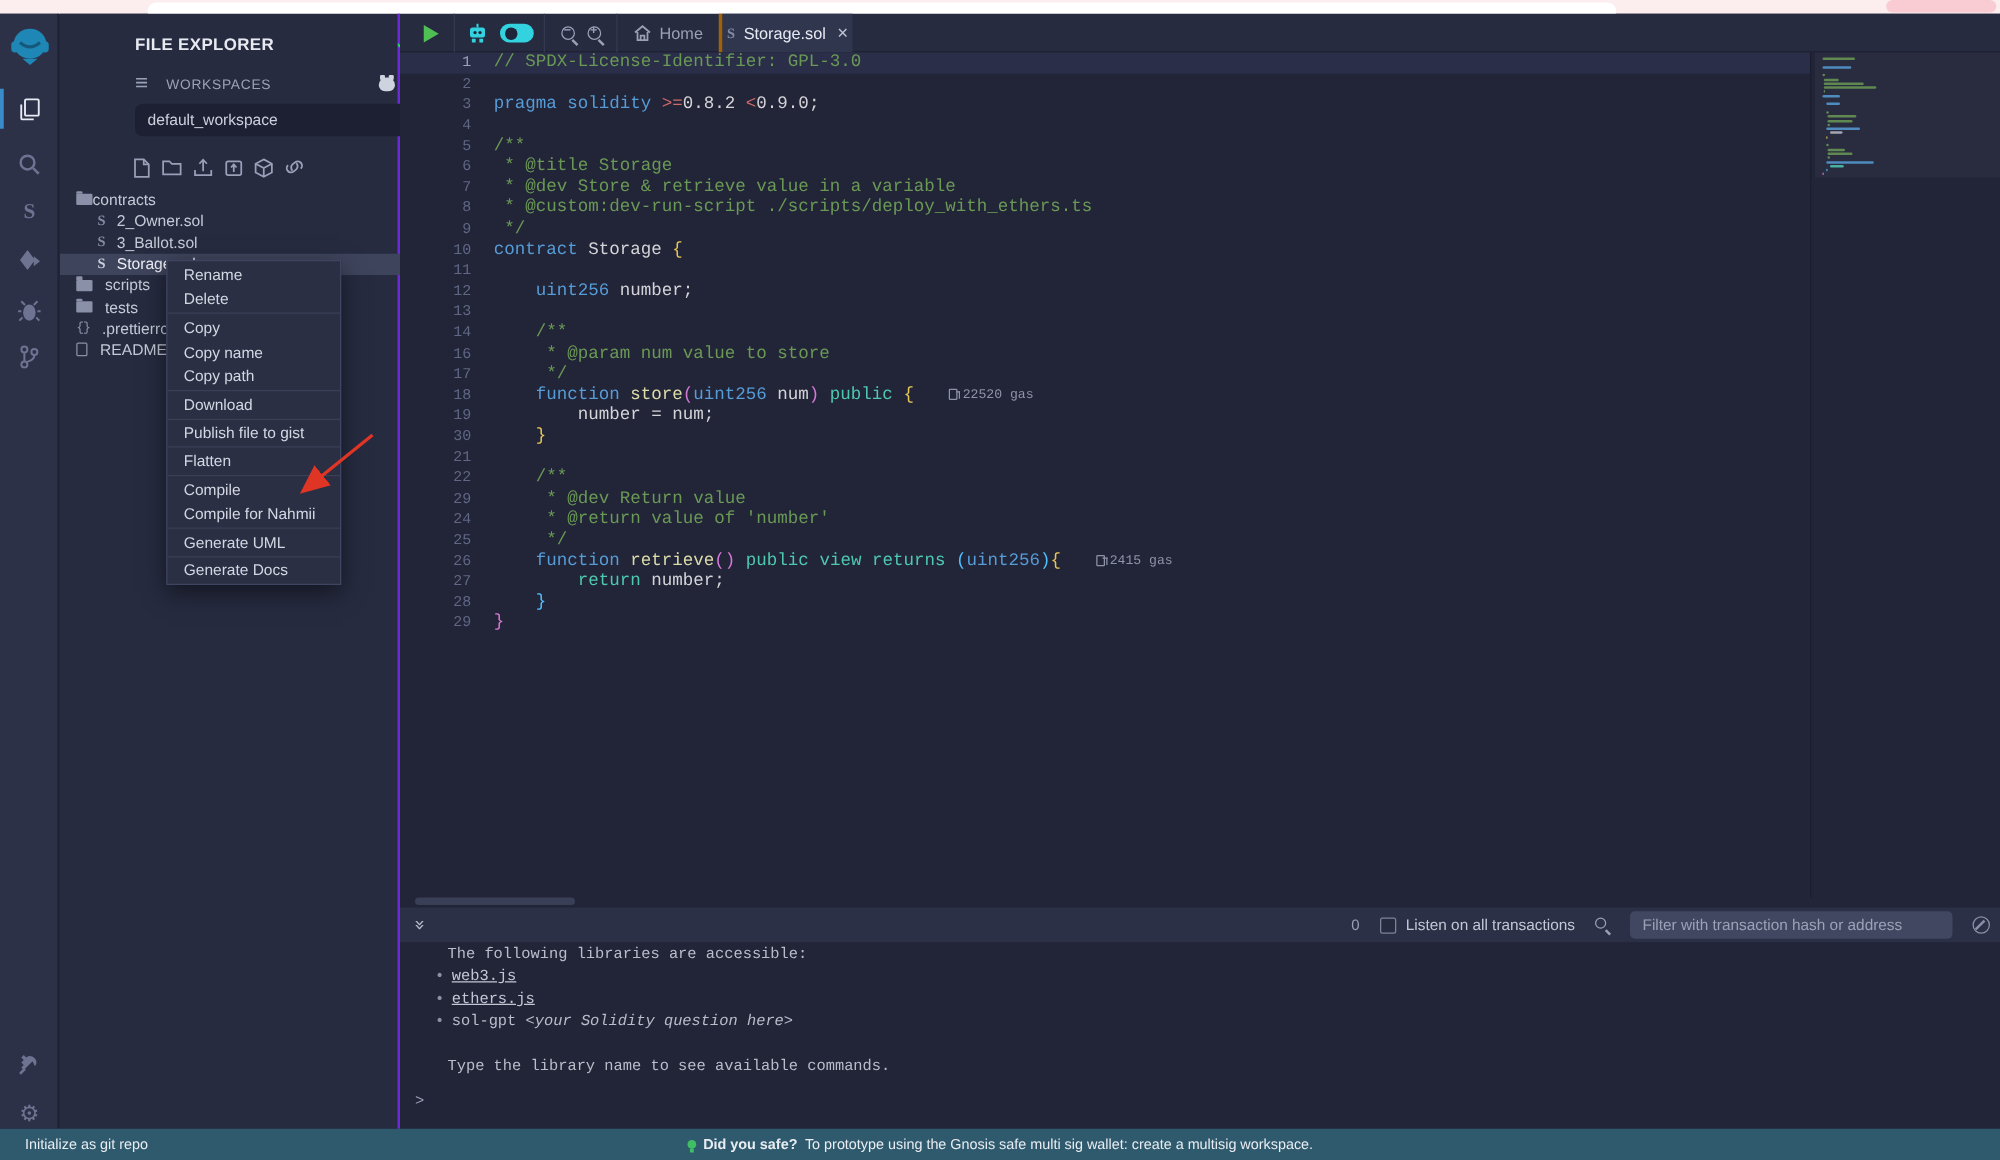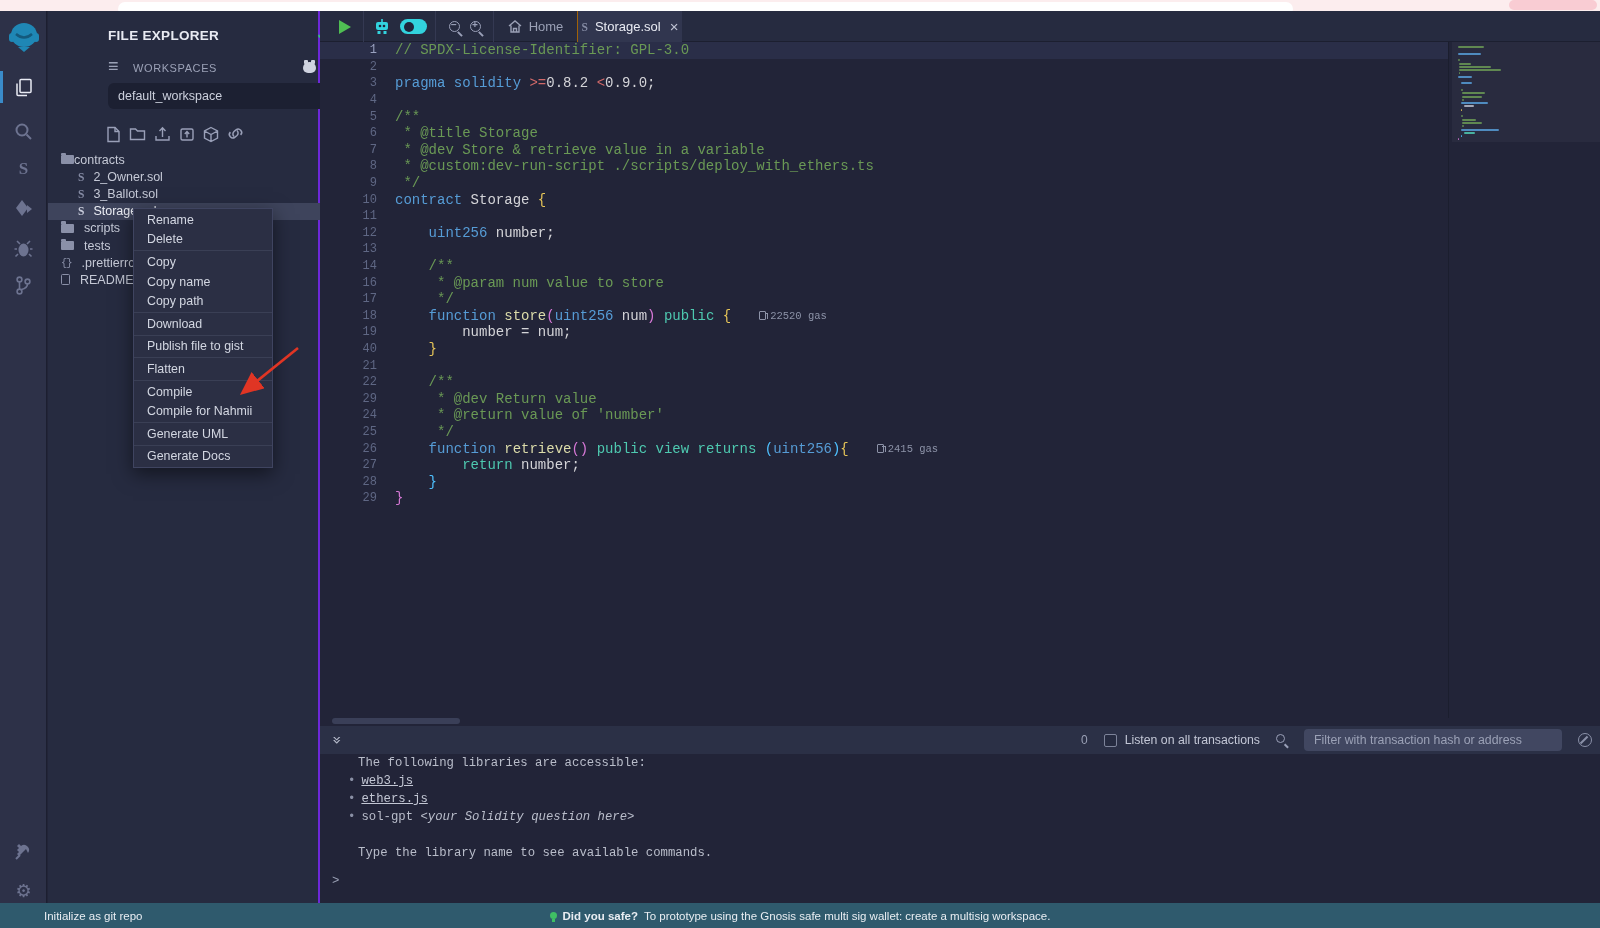--- a/index.html
+++ b/index.html
@@ -60,21 +60,21 @@
   .tb { position:absolute; top:0; height:31px; display:flex; align-items:center; justify-content:center; }
   .play-btn { left:6px; width:38px; border-right:1px solid #343952; }
   .play-tri { width:0; height:0; border-top:7px solid transparent; border-bottom:7px solid transparent; border-left:12px solid #4fbe53; }
   .bot-group { left:44px; width:72px; border-right:1px solid #343952; gap:9px; }
   .toggle { width:27px; height:15px; border-radius:8px; background:#32d3de; position:relative; }
   .toggle-knob { position:absolute; top:2.5px; left:4px; width:10px; height:10px; border-radius:50%; background:#20243a; }
   .zoom-group { left:116px; width:58px; gap:10px; border-right:1px solid #343952; }
   .mag { position:relative; width:11px; height:11px; border:1.6px solid #9aa0b8; border-radius:50%; }
   .mag::after { content:""; position:absolute; right:-4.5px; bottom:-4px; width:6px; height:1.8px; background:#9aa0b8; transform:rotate(45deg); }
   .mag span { position:absolute; top:-3.5px; left:0; right:0; text-align:center; font-size:10px; font-weight:700; color:#9aa0b8; }
-  .tab-home { left:174px; width:84px; gap:7px; border-right:1px solid #a16207; color:#9aa0b5; font-size:13px; }
+  .tab-home { left:174px; width:84px; gap:7px; border-right:3px solid #a16207; color:#9aa0b5; font-size:13px; }
   .tab-active { left:258px; width:104px; gap:7px; background:#31364f; color:#e8eaf2; font-size:13px; }
   .tab-close { color:#c0c4d4; font-size:15px; margin-left:2px; }
 
   
   .editor { position:absolute; top:42px; left:320px; width:1280px; height:676px; background:#222438; }
   .code-row { position:relative; height:16.6px; display:flex; align-items:center; width:1128px; }
   .code-row.active-line { background:#2a2e48; }
   .ln { width:57px; text-align:right; font-family:"Liberation Mono",monospace; font-size:12px; color:#5f6784; flex:none; }
   .active-line .ln { color:#9aa2c0; }
   .ct { margin-left:18px; font-family:"Liberation Mono",monospace; font-size:14px; white-space:pre; }
@@ -106,21 +106,21 @@
   .block-icon::after { content:""; position:absolute; left:0; top:5px; width:10px; height:1.8px; background:#8a90a8; transform:rotate(-45deg); }
   .terminal { position:absolute; top:754px; left:320px; width:1280px; height:116px; background:#222438; font-family:"Liberation Mono",monospace; font-size:12.3px; color:#b9bdca; }
   .term-line { height:18px; display:flex; align-items:center; padding-left:38px; white-space:pre; }
   .term-line .bullet { margin-left:-10px; margin-right:6px; color:#8a90a5; }
   .term-link { text-decoration:underline; color:#c3c7d4; }
   .term-italic { font-style:italic; }
   .term-prompt { position:absolute; left:12px; top:120px; color:#9aa0b5; }
 
   
   .statusbar { position:absolute; left:0; bottom:0; width:1600px; height:25px; background:#2f5a6d; display:flex; align-items:center; color:#e9edf2; font-size:11.5px; }
-  .sb-left { margin-left:44px; }
+  .sb-left { margin-left:20px; }
   .sb-center { position:absolute; left:0; right:0; display:flex; align-items:center; justify-content:center; gap:6px; pointer-events:none; }
   .bulb { width:7px; height:7px; border-radius:50%; background:#3fbf64; position:relative; }
   .bulb::after { content:""; position:absolute; left:2px; top:7px; width:3px; height:3px; background:#3fbf64; }
   .sb-tip-title { font-weight:700; }
   .sb-right { margin-left:auto; display:flex; align-items:center; height:25px; }
   .sb-copilot { margin-right:16px; }
   .scam { height:25px; width:110px; background:#df7313; display:flex; align-items:center; justify-content:center; gap:7px; font-weight:700; color:#fff; }
   .warn-glyph { font-size:12px; font-weight:400; font-family:"DejaVu Sans",sans-serif; }
   svg { display:block; }
 </style>
@@ -418,21 +418,21 @@
         <span class="gas">
           <span class="gas-pump"></span>
           <span>22520 gas</span>
         </span>
       </div>
       <div class="code-row">
         <span class="ln">19</span>
         <span class="ct"><span class="pl">        number = num;</span></span>
       </div>
       <div class="code-row">
-        <span class="ln">40</span>
+        <span class="ln">30</span>
         <span class="ct"><span class="pl">    </span><span class="b1">}</span></span>
       </div>
       <div class="code-row">
         <span class="ln">21</span>
         <span class="ct"></span>
       </div>
       <div class="code-row">
         <span class="ln">22</span>
         <span class="ct"><span class="cm">    /**</span></span>
       </div>

